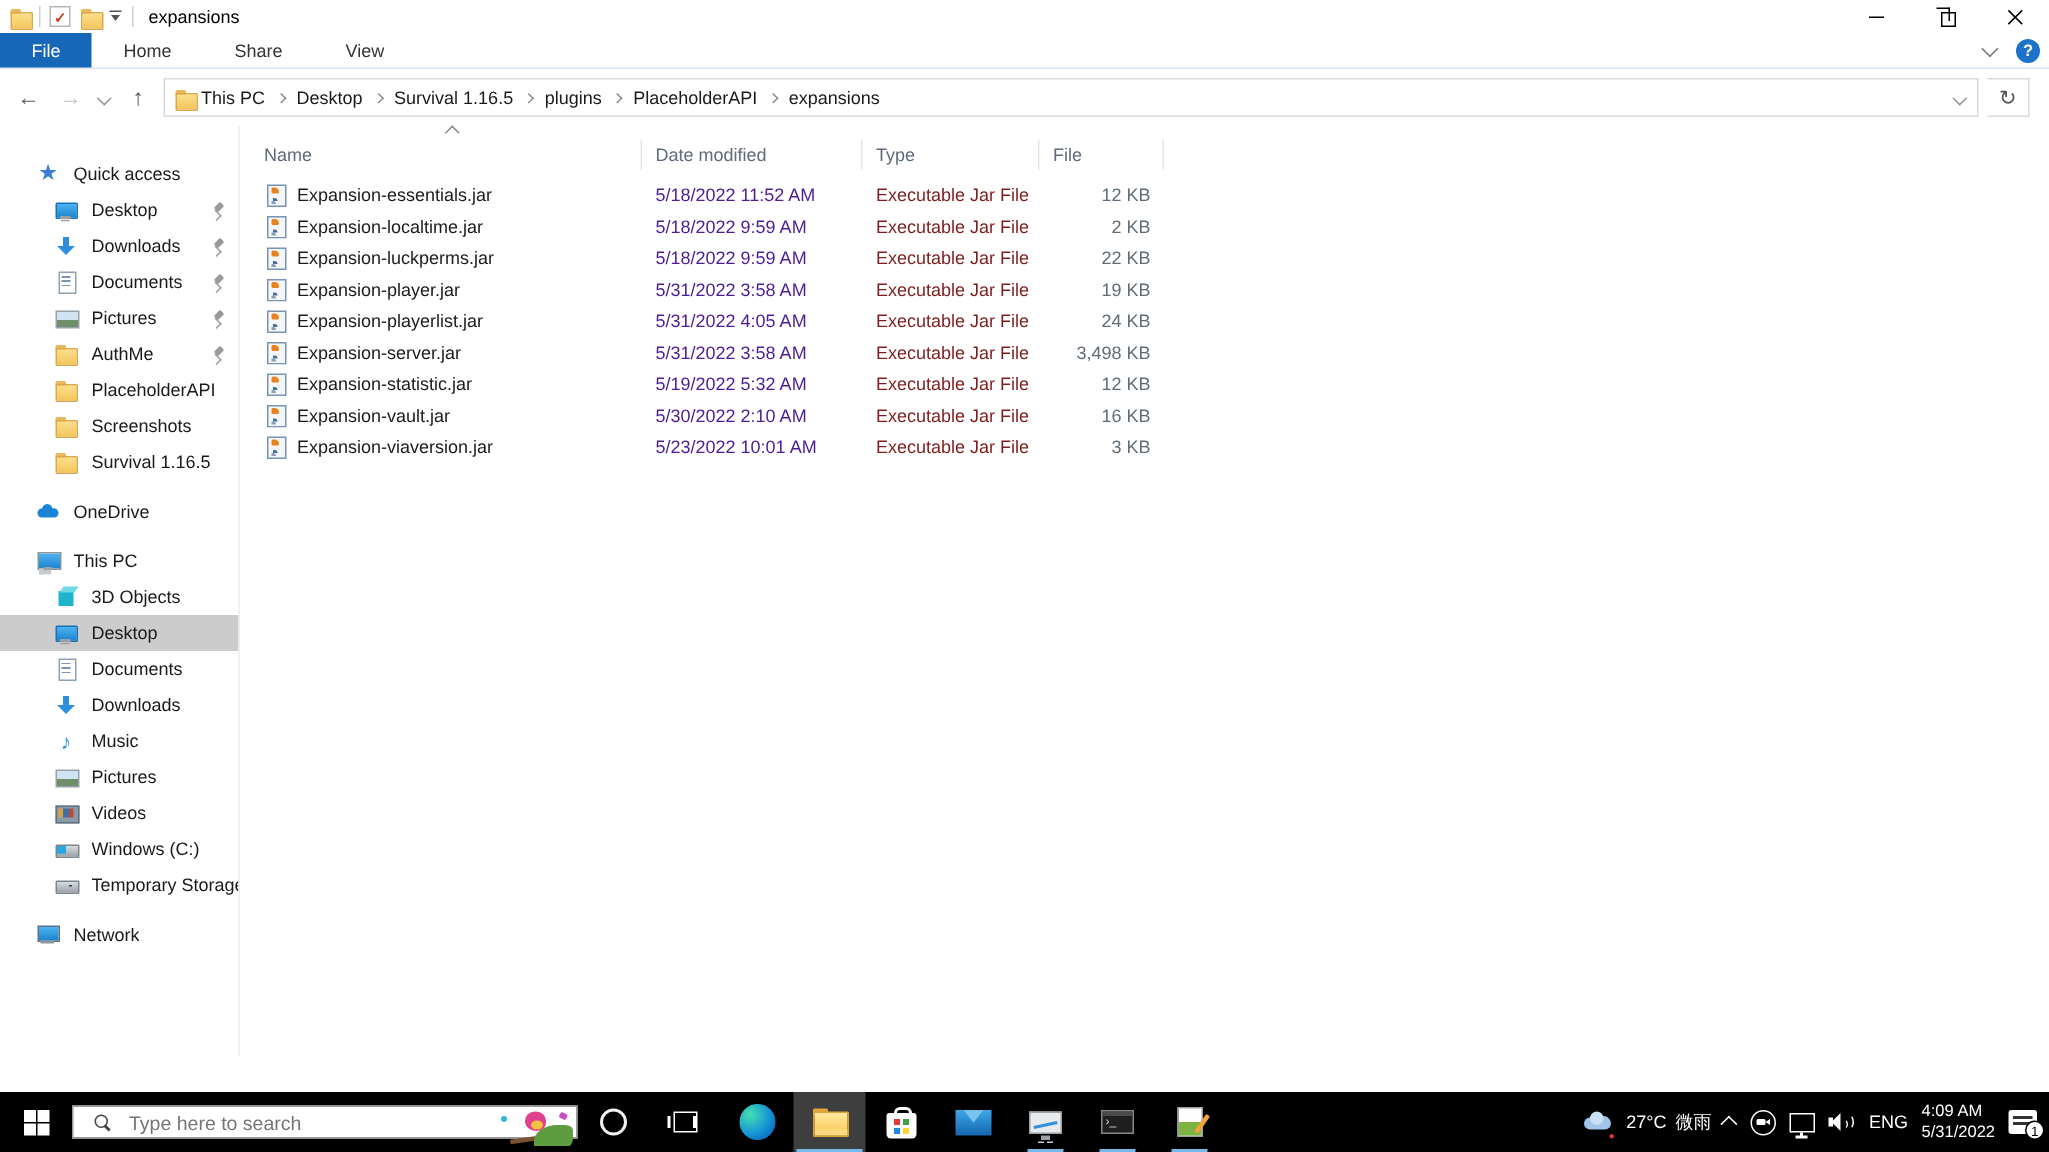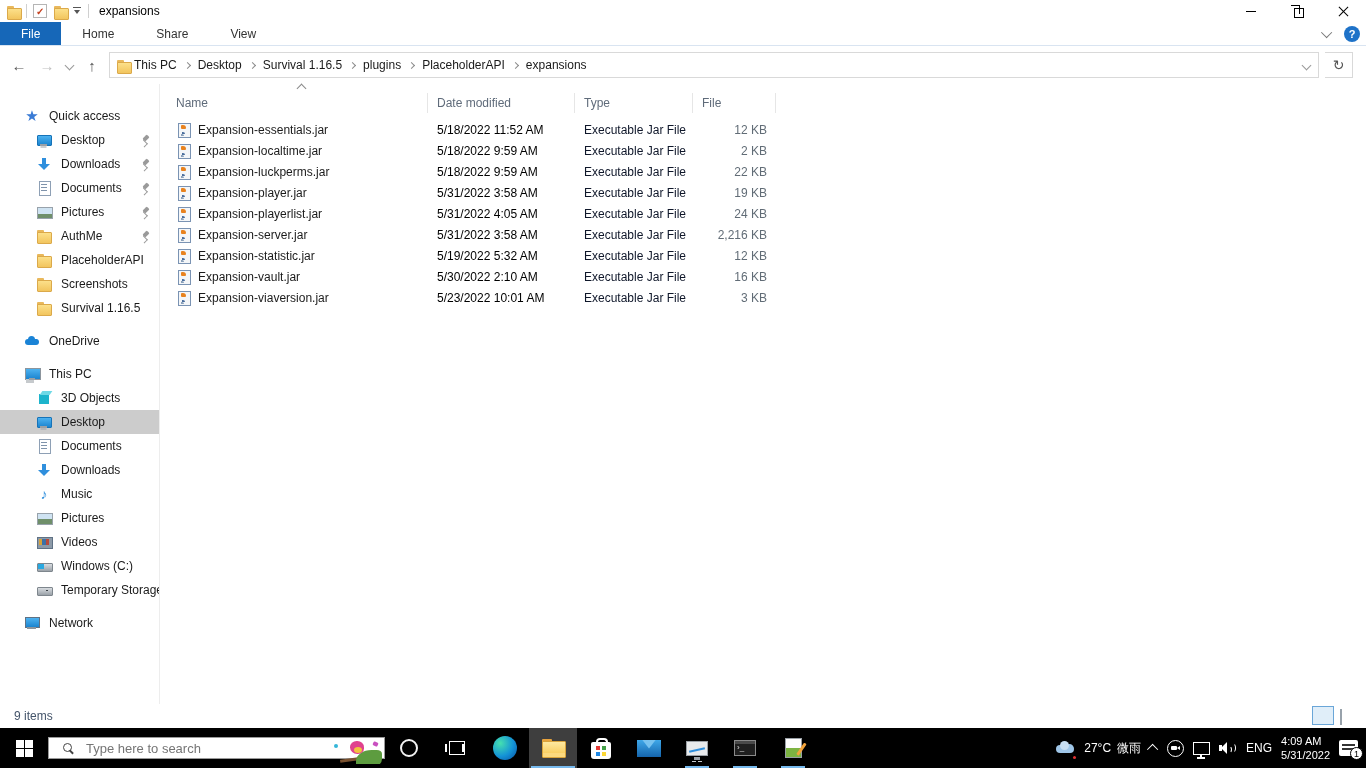--- a/index.html
+++ b/index.html
@@ -95,22 +95,22 @@
   .files { flex:1; padding:5px 0 0 16px; position:relative; }
   .cols { display:flex; height:27px; color:#5f6b7a; position:relative; align-items:center; }
   .col { height:22px; display:flex; align-items:center; position:relative; }
   .col::after { content:""; position:absolute; right:0; top:1px; height:20px; width:1px; background:#e6e6e6; }
   .col-0 { width:252px; } .col-1 { width:147px; padding-left:9px; } .col-2 { width:118px; padding-left:9px; } .col-3 { width:83px; padding-left:9px; }
   .sort-caret { position:absolute; left:122px; top:-7px; width:7px; height:7px; border-left:1px solid #8a8a8a; border-top:1px solid #8a8a8a; transform:rotate(45deg); }
   .rowlist { margin-top:3px; }
   .frow { display:flex; height:21px; align-items:center; }
   .cell { overflow:hidden; white-space:nowrap; }
   .cell-name { width:252px; display:flex; align-items:center; gap:6px; color:#1b1b1b; }
-  .cell-date { width:147px; padding-left:9px; color:#000000; }
-  .cell-type { width:118px; padding-left:9px; color:#0f172a; }
+  .cell-date { width:147px; padding-left:9px; color:#4c1d95; }
+  .cell-type { width:118px; padding-left:9px; color:#7f1d1d; }
   .cell-size { width:83px; text-align:right; padding-right:9px; color:#616c76; }
 
   
   .statusbar { height:23px; display:flex; align-items:center; padding:0 4px 0 14px; position:relative; }
   .status-count { color:#44546a; }
   .view-toggles { margin-left:auto; display:flex; gap:2px; padding-right:4px; }
   .vt { width:22px; height:19px; display:flex; align-items:center; justify-content:center; border:1px solid transparent; position:relative; }
   .vt.active { border-color:#6aa6d8; background:#e0eef9; }
   .vt-details::before { content:""; width:12px; height:11px;
       background: linear-gradient(#5f7286 0 1.5px, transparent 1.5px) 3px 1px/9px 4px no-repeat,
@@ -408,21 +408,21 @@
             <div class="cell cell-type">Executable Jar File</div>
             <div class="cell cell-size">24 KB</div>
           </div>
           <div class="frow">
             <div class="cell cell-name">
               <span class="ic ic-jar"></span>
               <span>Expansion-server.jar</span>
             </div>
             <div class="cell cell-date">5/31/2022 3:58 AM</div>
             <div class="cell cell-type">Executable Jar File</div>
-            <div class="cell cell-size">2,216 KB</div>
+            <div class="cell cell-size">3,498 KB</div>
           </div>
           <div class="frow">
             <div class="cell cell-name">
               <span class="ic ic-jar"></span>
               <span>Expansion-statistic.jar</span>
             </div>
             <div class="cell cell-date">5/19/2022 5:32 AM</div>
             <div class="cell cell-type">Executable Jar File</div>
             <div class="cell cell-size">12 KB</div>
           </div>
@@ -441,31 +441,20 @@
               <span>Expansion-viaversion.jar</span>
             </div>
             <div class="cell cell-date">5/23/2022 10:01 AM</div>
             <div class="cell cell-type">Executable Jar File</div>
             <div class="cell cell-size">3 KB</div>
           </div>
         </div>
     </div>
   </div>
 
-  <div class="statusbar">
-    <span class="status-count">9 items</span>
-    <div class="view-toggles">
-      <div class="vt active">
-          <span class="vt-details" style="width:12px;height:11px;display:inline-block;"></span>
-        </div>
-      <div class="vt">
-          <span class="vt-thumb" style="width:14px;height:11px;display:inline-block;"></span>
-        </div>
-    </div>
-  </div>
 </div>
 
 <div class="taskbar">
   <div class="tb-btn">
       <span class="start-logo"></span>
     </div>
   <div class="tb-search">
     <span class="mag"></span>
     <input type="text" placeholder="Type here to search" style="">
     <span class="promo">

